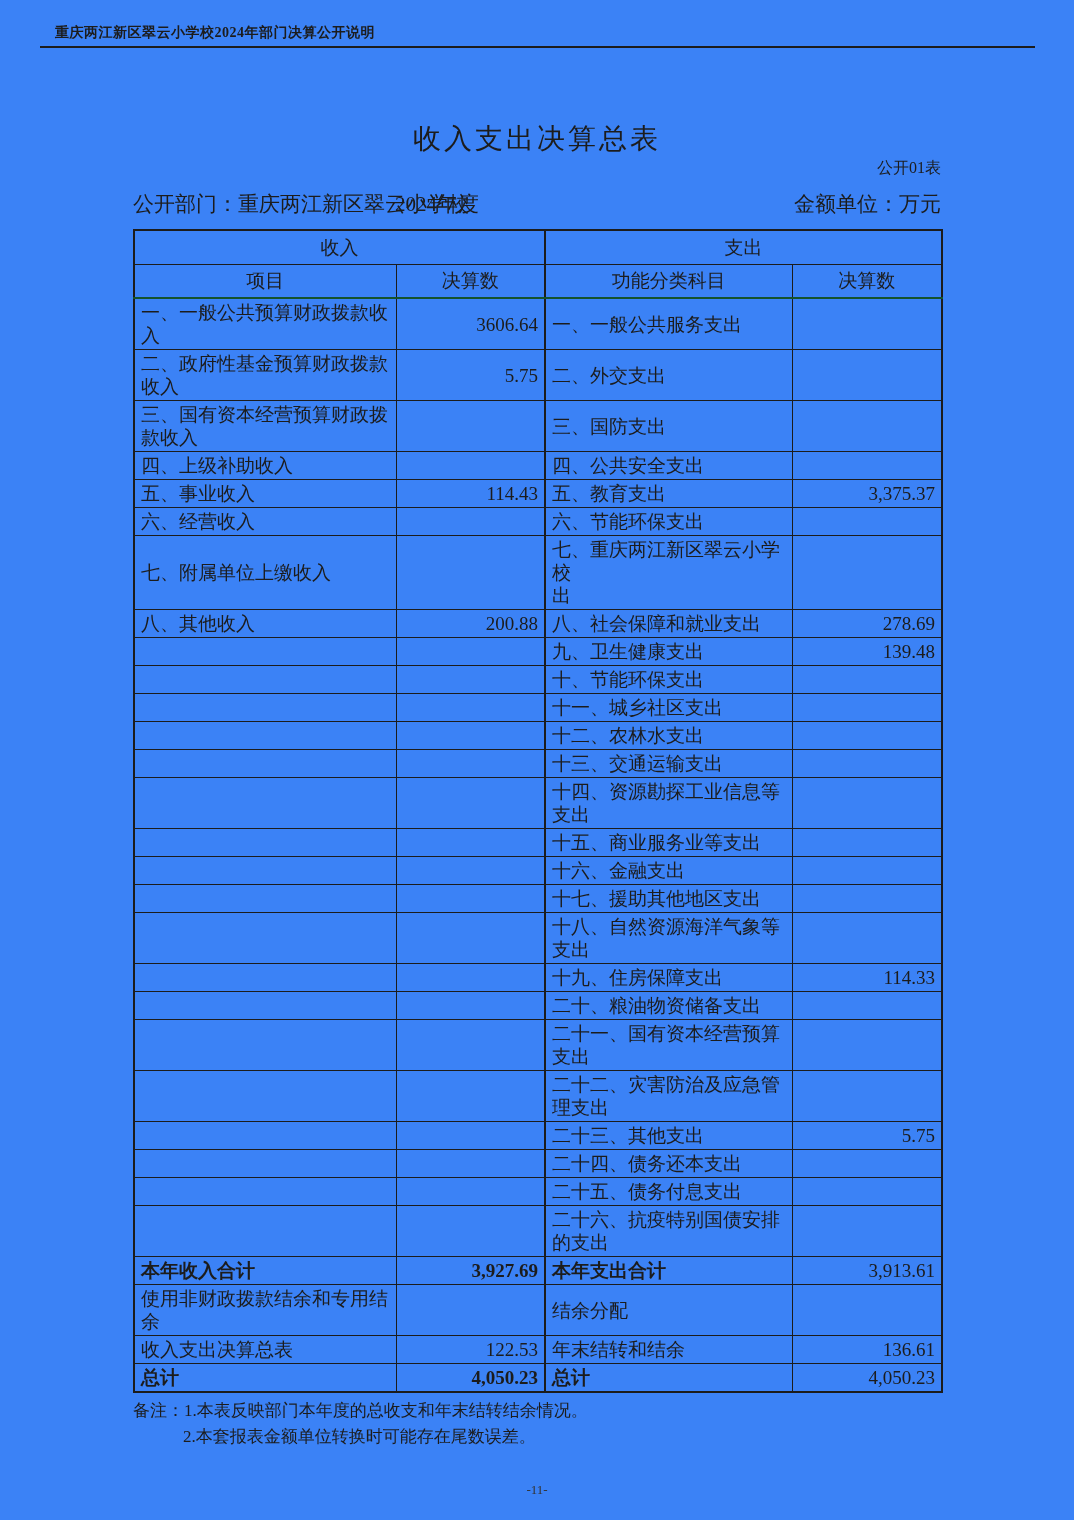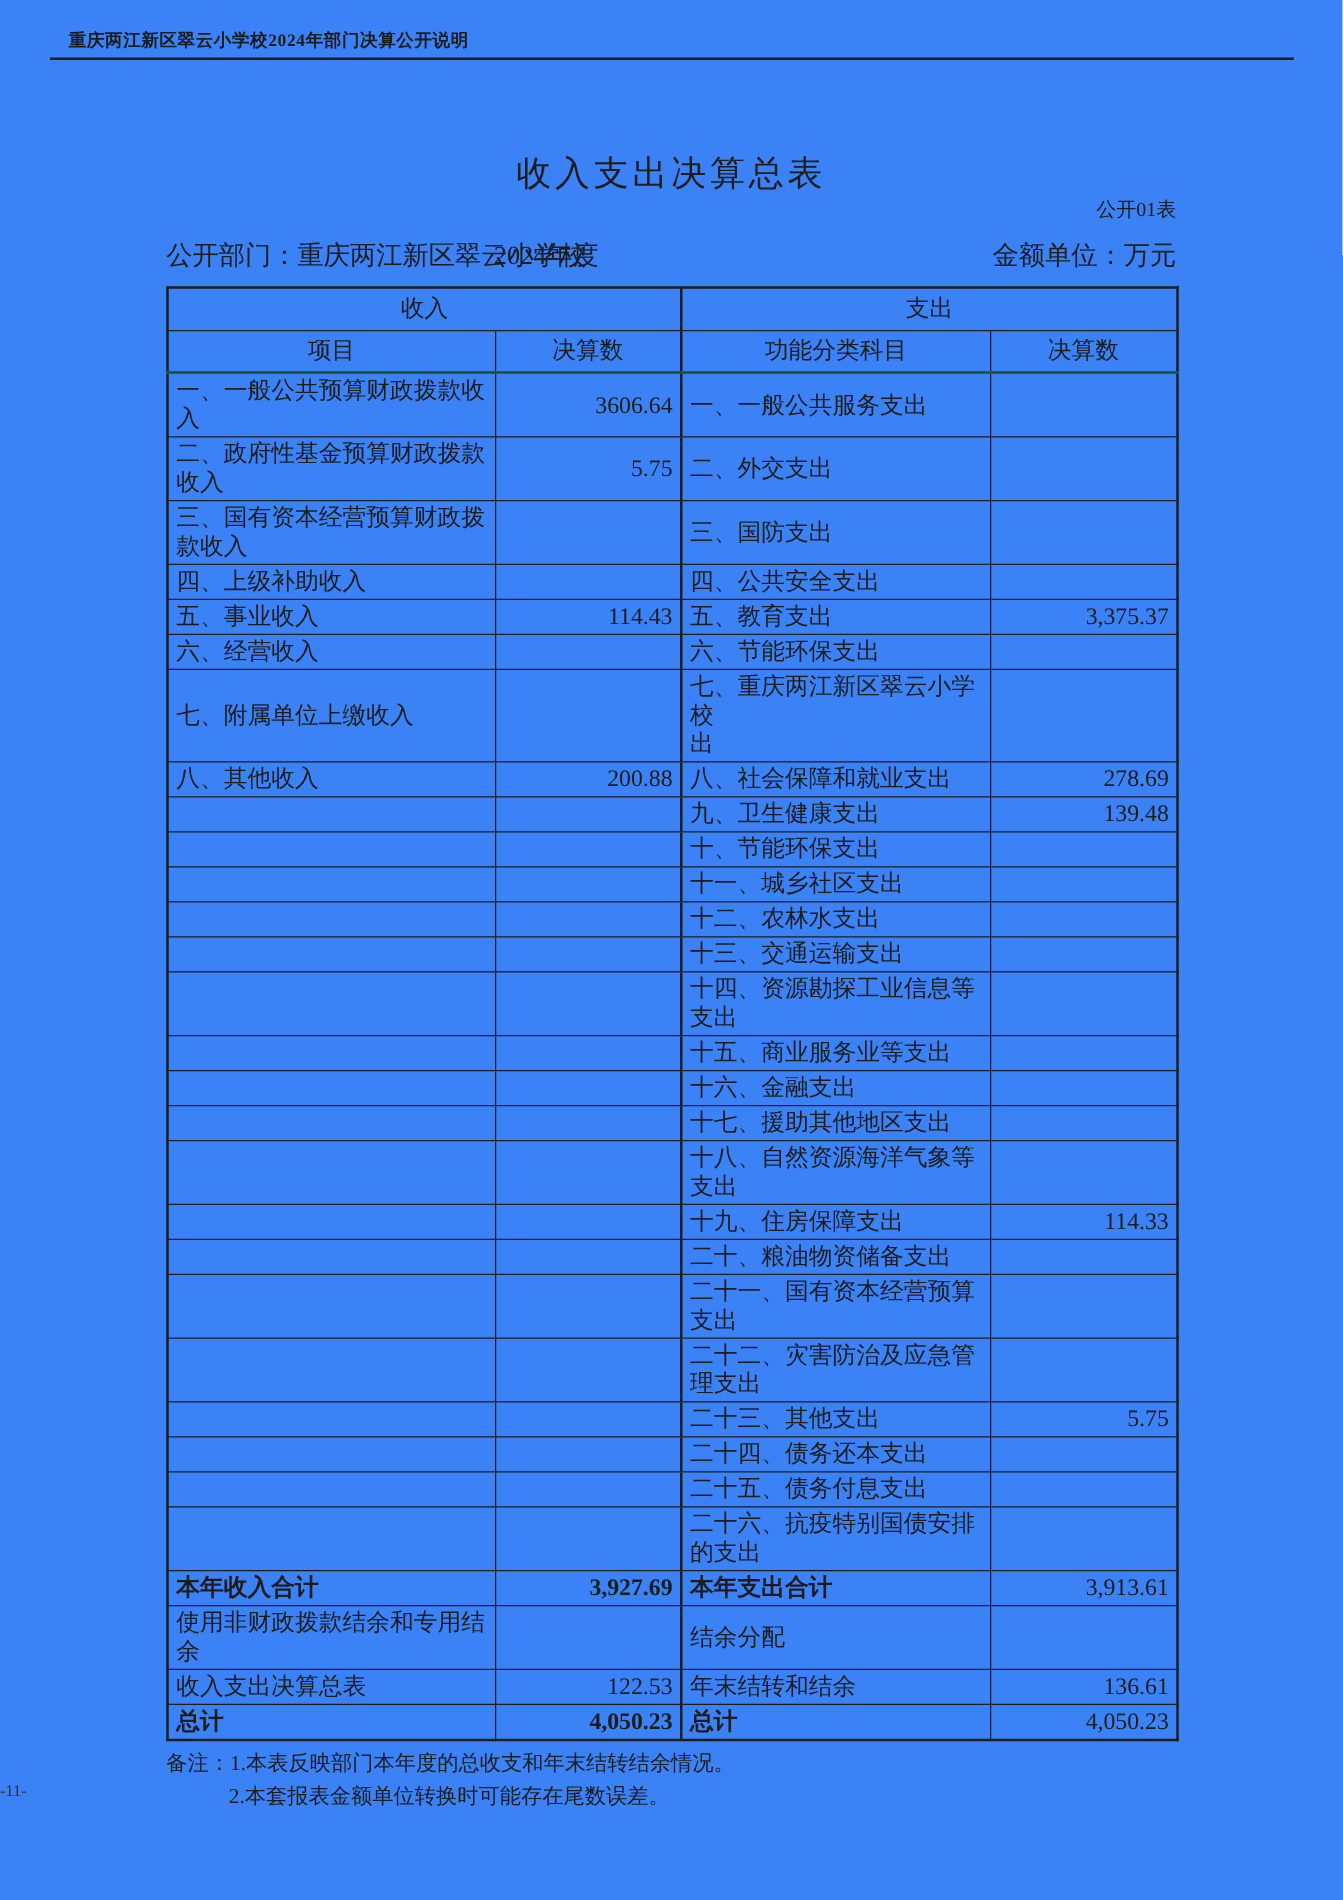--- a/index.html
+++ b/index.html
@@ -94,22 +94,23 @@
   tr.total-row td.value-left { font-weight: bold; }
   .notes {
     margin-top: 5px;
     font-size: 17px;
     line-height: 26px;
   }
   .notes .note-line2 { margin-left: 50px; }
   .page-number {
     position: absolute;
     left: 0;
-    top: 1425px;
+    top: 1482px;
     width: 100%;
+    text-align: center;
     font-size: 13px;
     color: #333;
   }
 </style>
 </head>
 <body>
 
 <div class="page">
 
   <div class="doc-header">重庆两江新区翠云小学校2024年部门决算公开说明</div>

